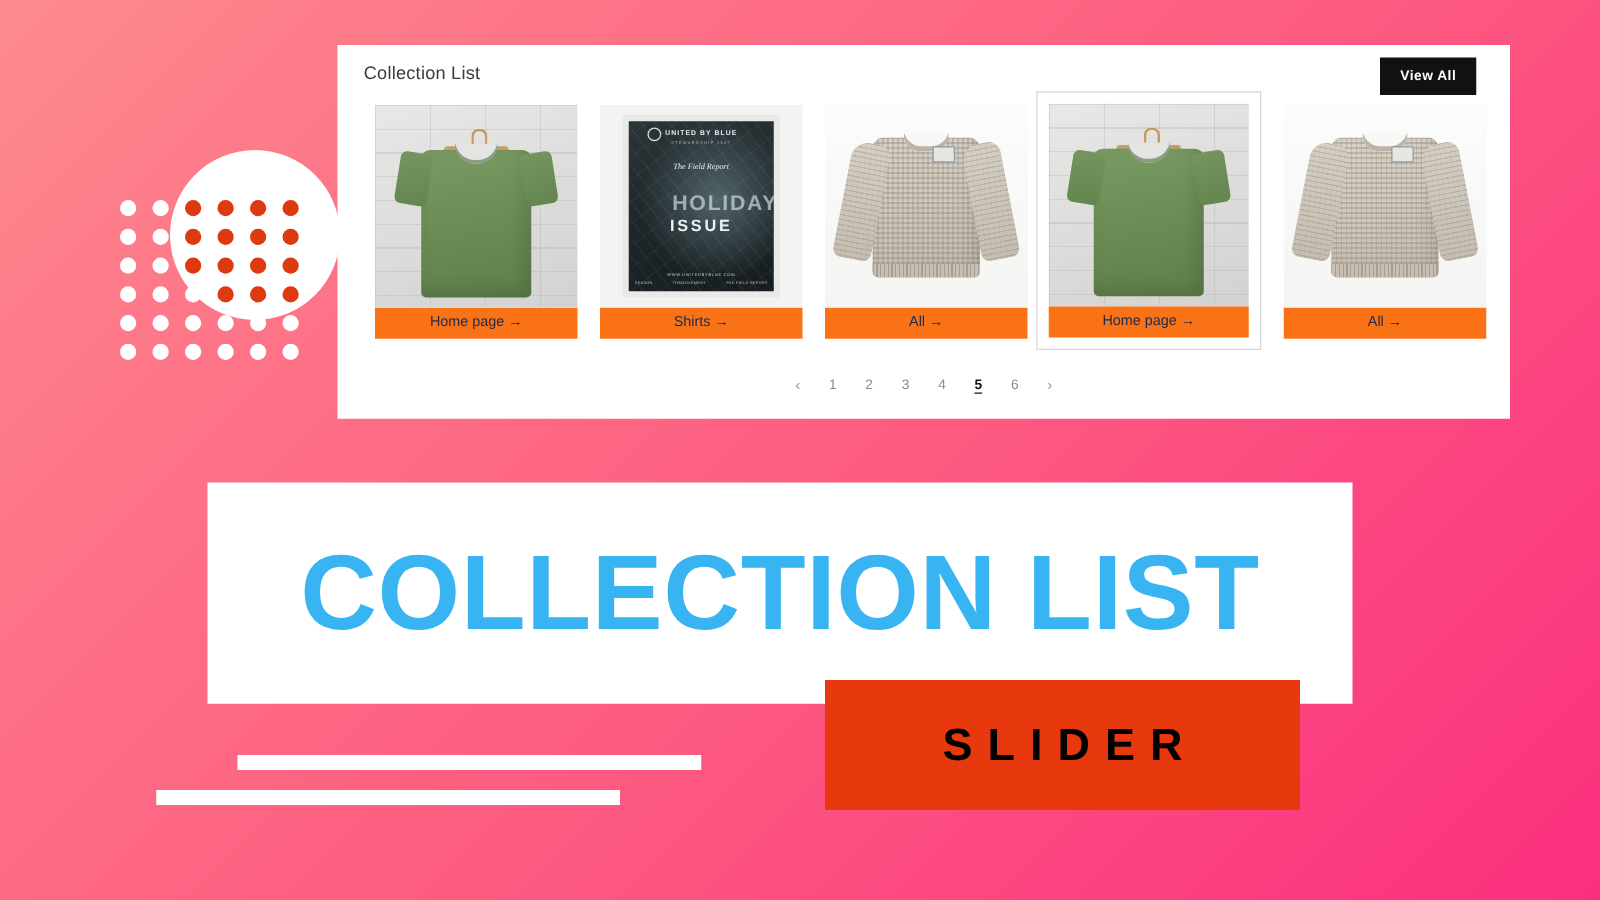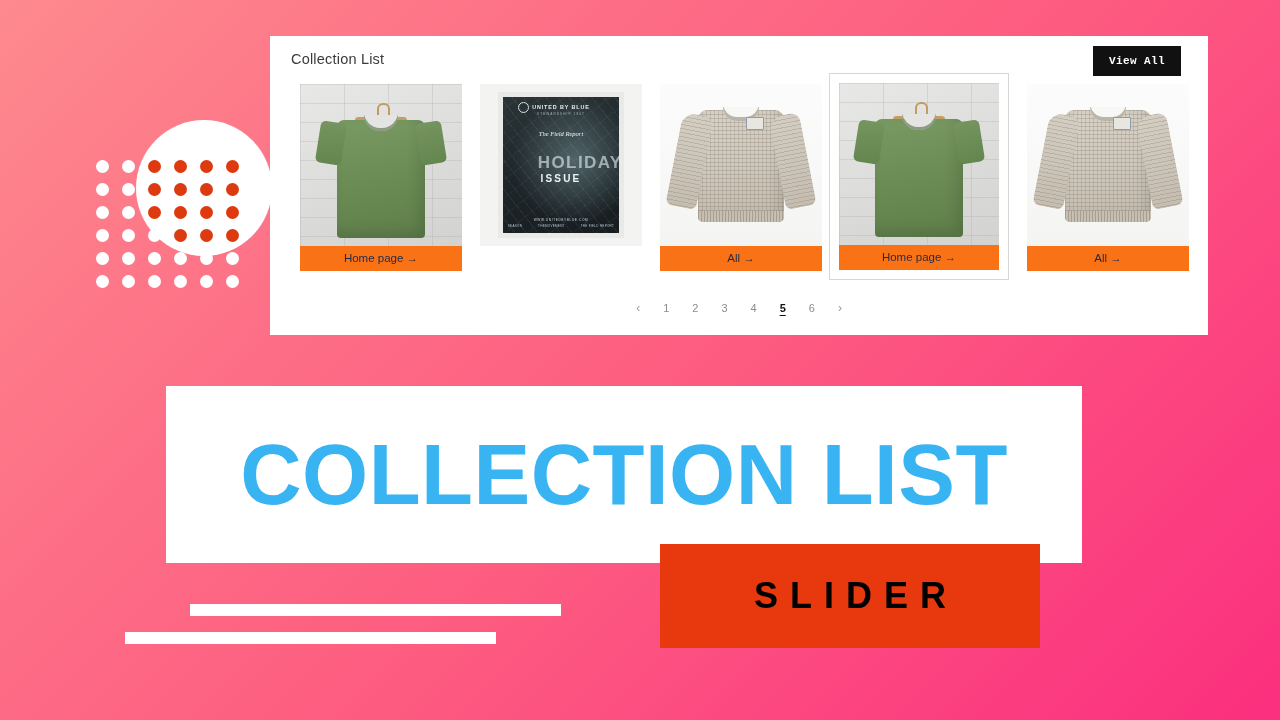--- a/index.html
+++ b/index.html
@@ -78,21 +78,21 @@
     right: 27px;
     top: 10px;
     background: #111111;
     color: #FFFFFF;
     font-size: 11px;
     font-weight: bold;
     letter-spacing: 0.4px;
     padding: 9px 16px;
     border: none;
     cursor: pointer;
-    font-family: Liberation Mono, monospace;
+    font-family: Liberation Sans, sans-serif;
   }
 
   
   .slider-track {
     position: absolute;
     left: 0;
     top: 48px;
     width: 938px;
     height: 210px;
     display: flex;
@@ -316,21 +316,21 @@
     font-size: 17px;
     font-weight: bold;
     letter-spacing: 1.4px;
     z-index: 3;
     margin-left: 35px;
   }
   .poster-issue {
     position: absolute; top: 76px; left: 0; right: 0;
     text-align: center;
     color: #EEF2F3;
-    font-size: 10px;
+    font-size: 13px;
     font-weight: bold;
     letter-spacing: 2.2px;
     z-index: 3;
   }
   .poster-foot {
     position: absolute; bottom: 5px; left: 5px; right: 5px;
     display: flex;
     justify-content: space-between;
     color: #B9C4C7;
     font-size: 3px;
@@ -508,20 +508,24 @@
             <div class="poster-issue">ISSUE</div>
             <div class="poster-url">WWW.UNITEDBYBLUE.COM</div>
             <div class="poster-foot">
               <span>SEASON</span>
               <span>THEMOVEMENT</span>
               <span>THE FIELD REPORT</span>
             </div>
           </div>
         </div>
       </div>
+      <div class="card-label">
+        <span>Shirts</span>
+        <span>→</span>
+      </div>
     </div>
 
     <div class="card">
       <div class="card-img">
         <div class="sweater-bg"></div>
         <div class="sweater">
           <div class="sweater-neck"></div>
           <div class="sweater-tag"></div>
           <div class="sweater-hem"></div>
         </div>

